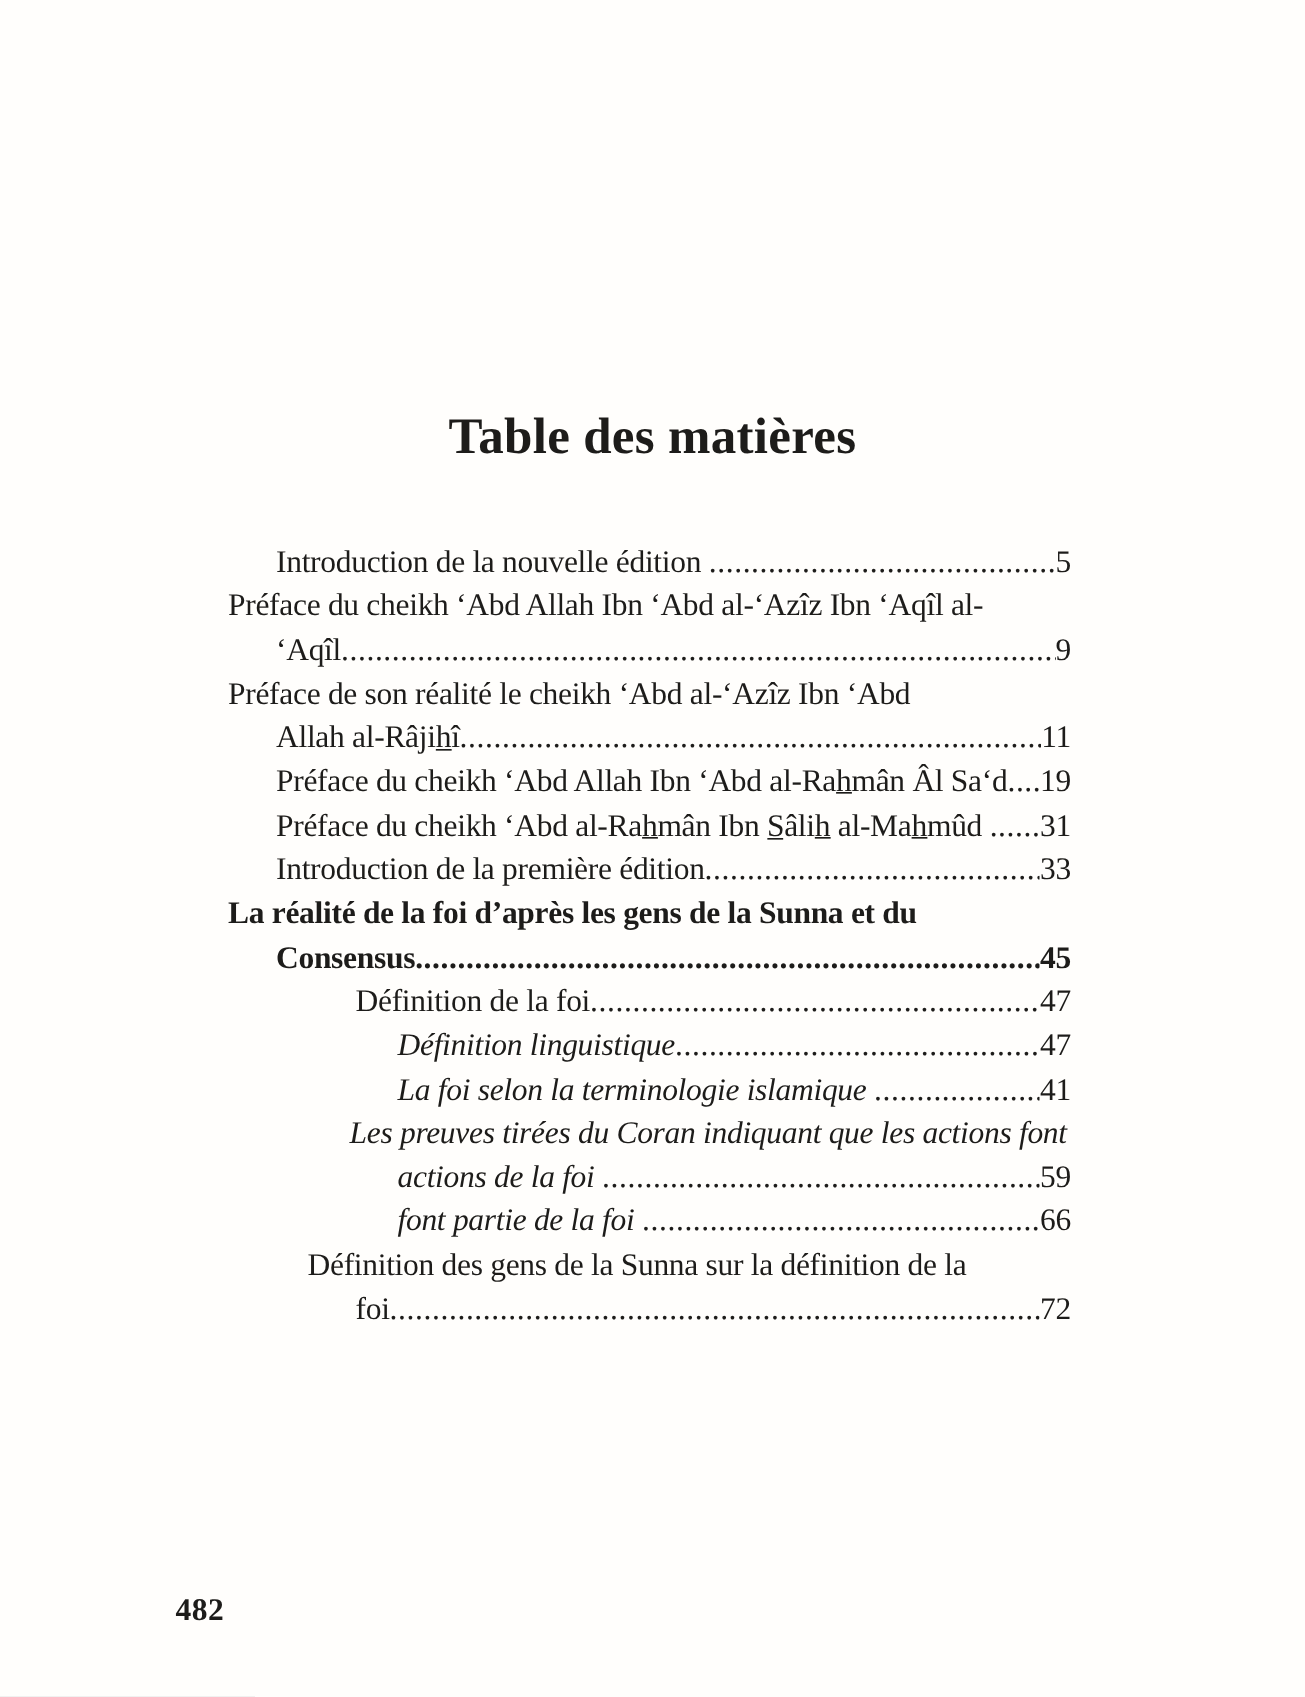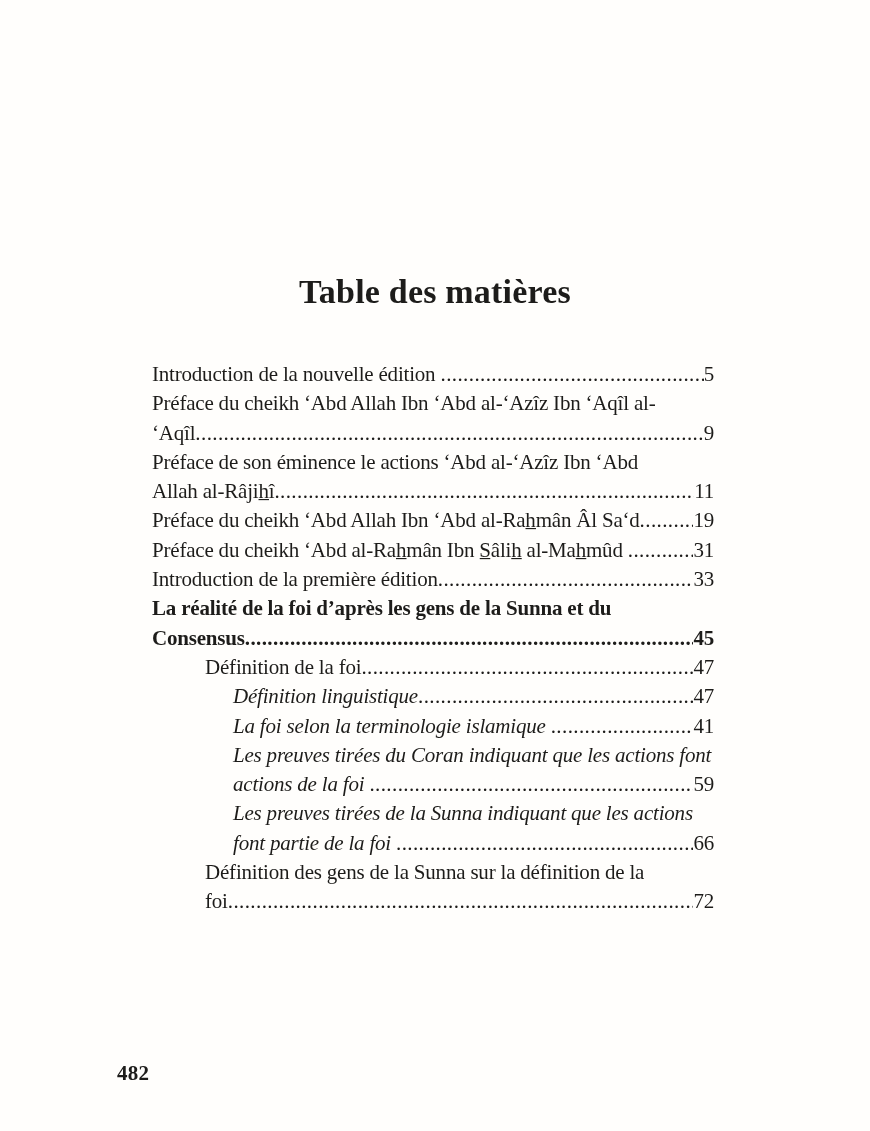--- a/index.html
+++ b/index.html
@@ -40,20 +40,21 @@
   }
   .entry.level1 { padding-left: 53px; }
   .entry.level2 { padding-left: 81px; }
   .entry.bold   { font-weight: 700; }
   .entry.italic { font-style: italic; }
   .line { white-space: nowrap; }
   .lastline {
     display: flex;
     align-items: baseline;
     white-space: nowrap;
+    margin-left: 32px;
   }
   .t {
     flex: 0 0 auto;
     white-space: pre;
   }
   .dots {
     flex: 1 1 0;
     min-width: 0;
     overflow: hidden;
     font-style: normal;
@@ -91,21 +92,21 @@
       </div>
       <div class="entry level0 normal">
         <div class="line">Préface du cheikh ‘Abd Allah Ibn ‘Abd al-‘Azîz Ibn ‘Aqîl al-</div>
         <div class="lastline">
           <span class="t">‘Aqîl</span>
           <span class="dots"></span>
           <span class="pg">9</span>
         </div>
       </div>
       <div class="entry level0 normal">
-        <div class="line">Préface de son éminence le actions ‘Abd al-‘Azîz Ibn ‘Abd</div>
+        <div class="line">Préface de son réalité le cheikh ‘Abd al-‘Azîz Ibn ‘Abd</div>
         <div class="lastline">
           <span class="t">Allah al-Râjih̲î</span>
           <span class="dots"></span>
           <span class="pg">11</span>
         </div>
       </div>
       <div class="entry level0 normal">
         <div class="lastline">
           <span class="t">Préface du cheikh ‘Abd Allah Ibn ‘Abd al-Rah̲mân Âl Sa‘d</span>
           <span class="dots"></span>
@@ -157,21 +158,20 @@
       </div>
       <div class="entry level2 italic">
         <div class="line">Les preuves tirées du Coran indiquant que les actions font</div>
         <div class="lastline">
           <span class="t">actions de la foi </span>
           <span class="dots"></span>
           <span class="pg">59</span>
         </div>
       </div>
       <div class="entry level2 italic">
-        <div class="line">Les preuves tirées de la Sunna indiquant que les actions</div>
         <div class="lastline">
           <span class="t">font partie de la foi </span>
           <span class="dots"></span>
           <span class="pg">66</span>
         </div>
       </div>
       <div class="entry level1 normal">
         <div class="line">Définition des gens de la Sunna sur la définition de la</div>
         <div class="lastline">
           <span class="t">foi</span>

